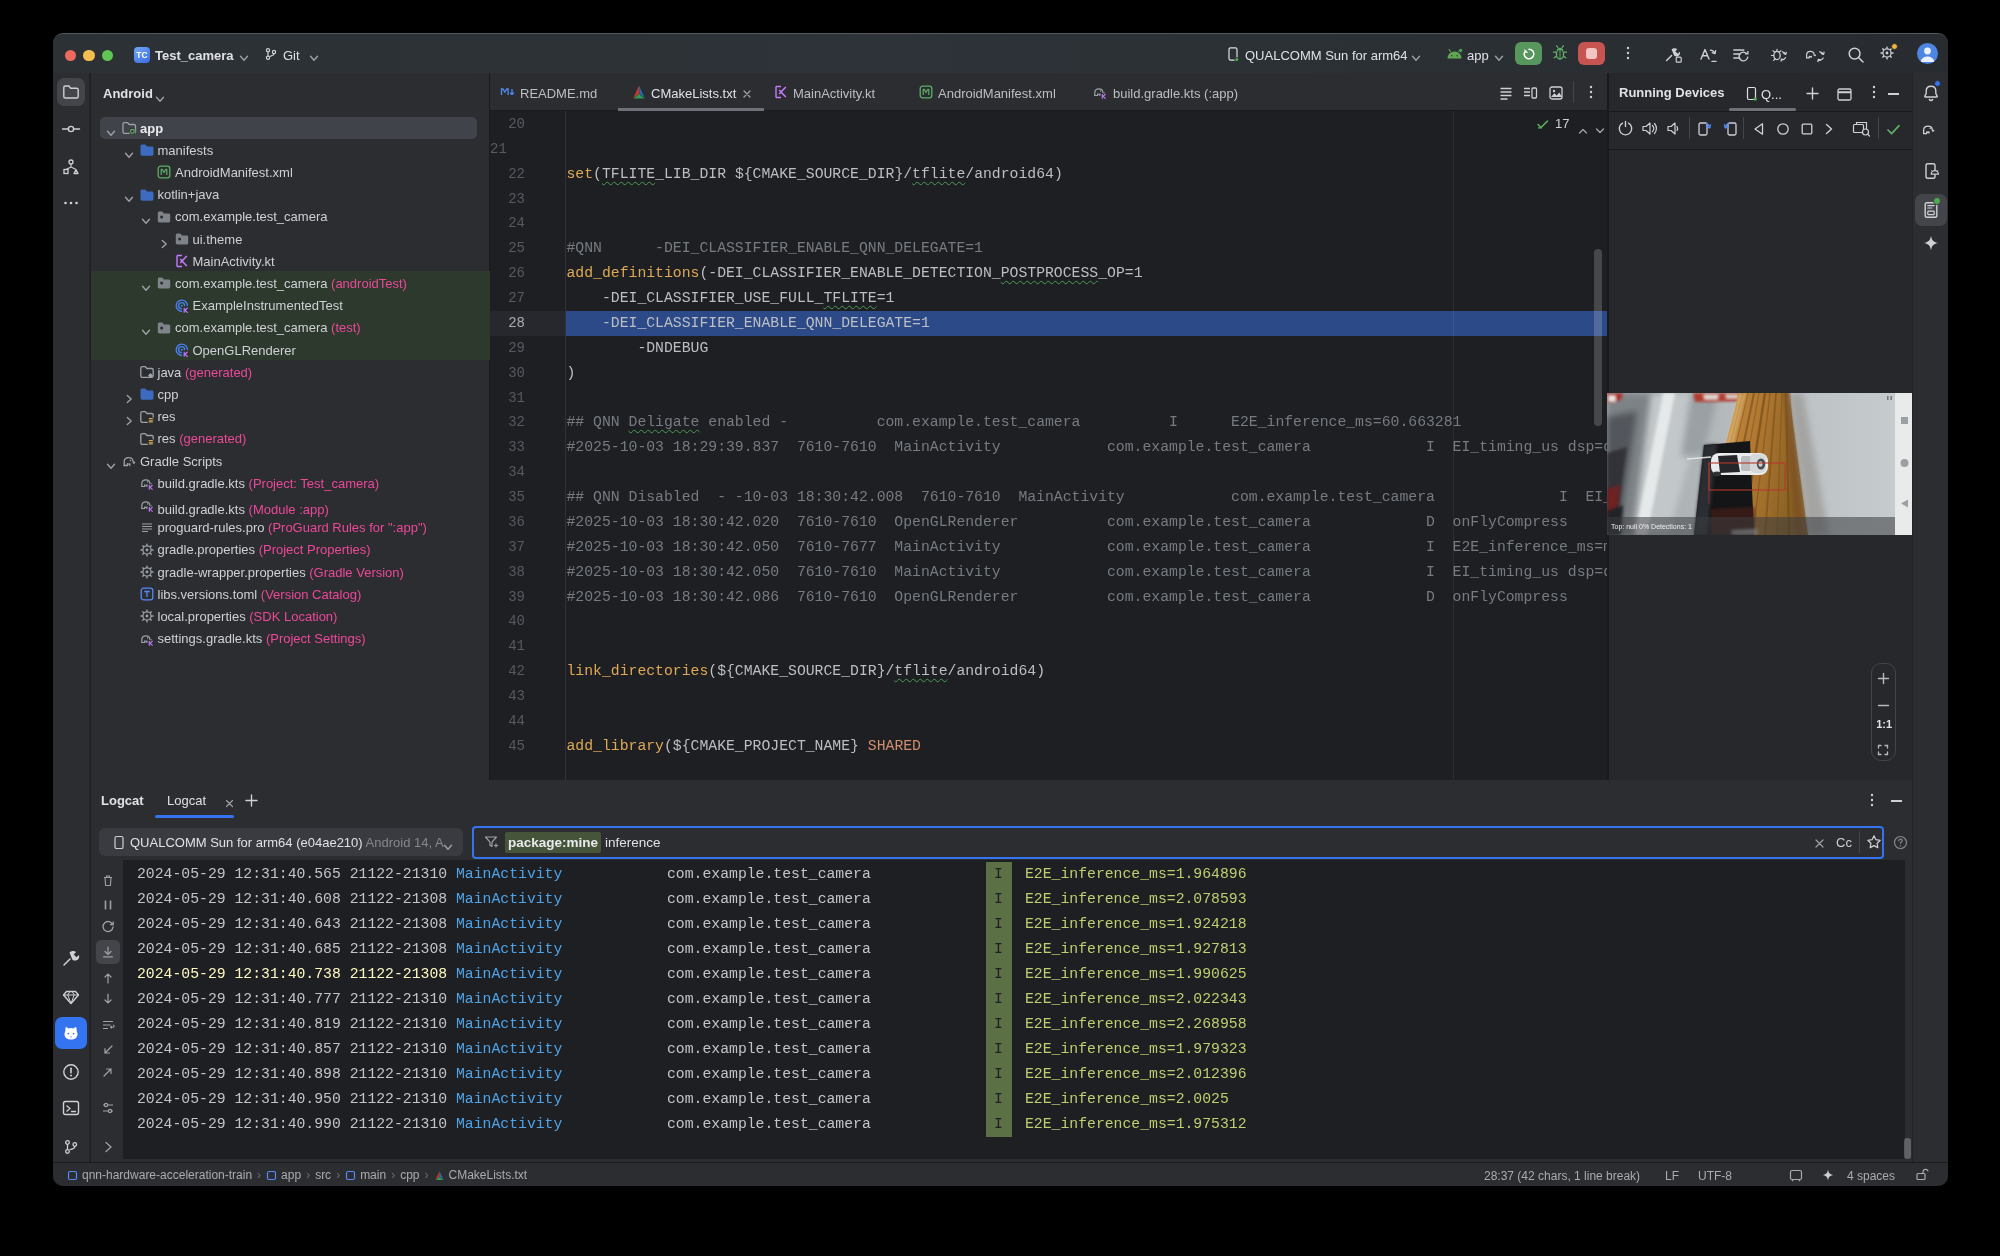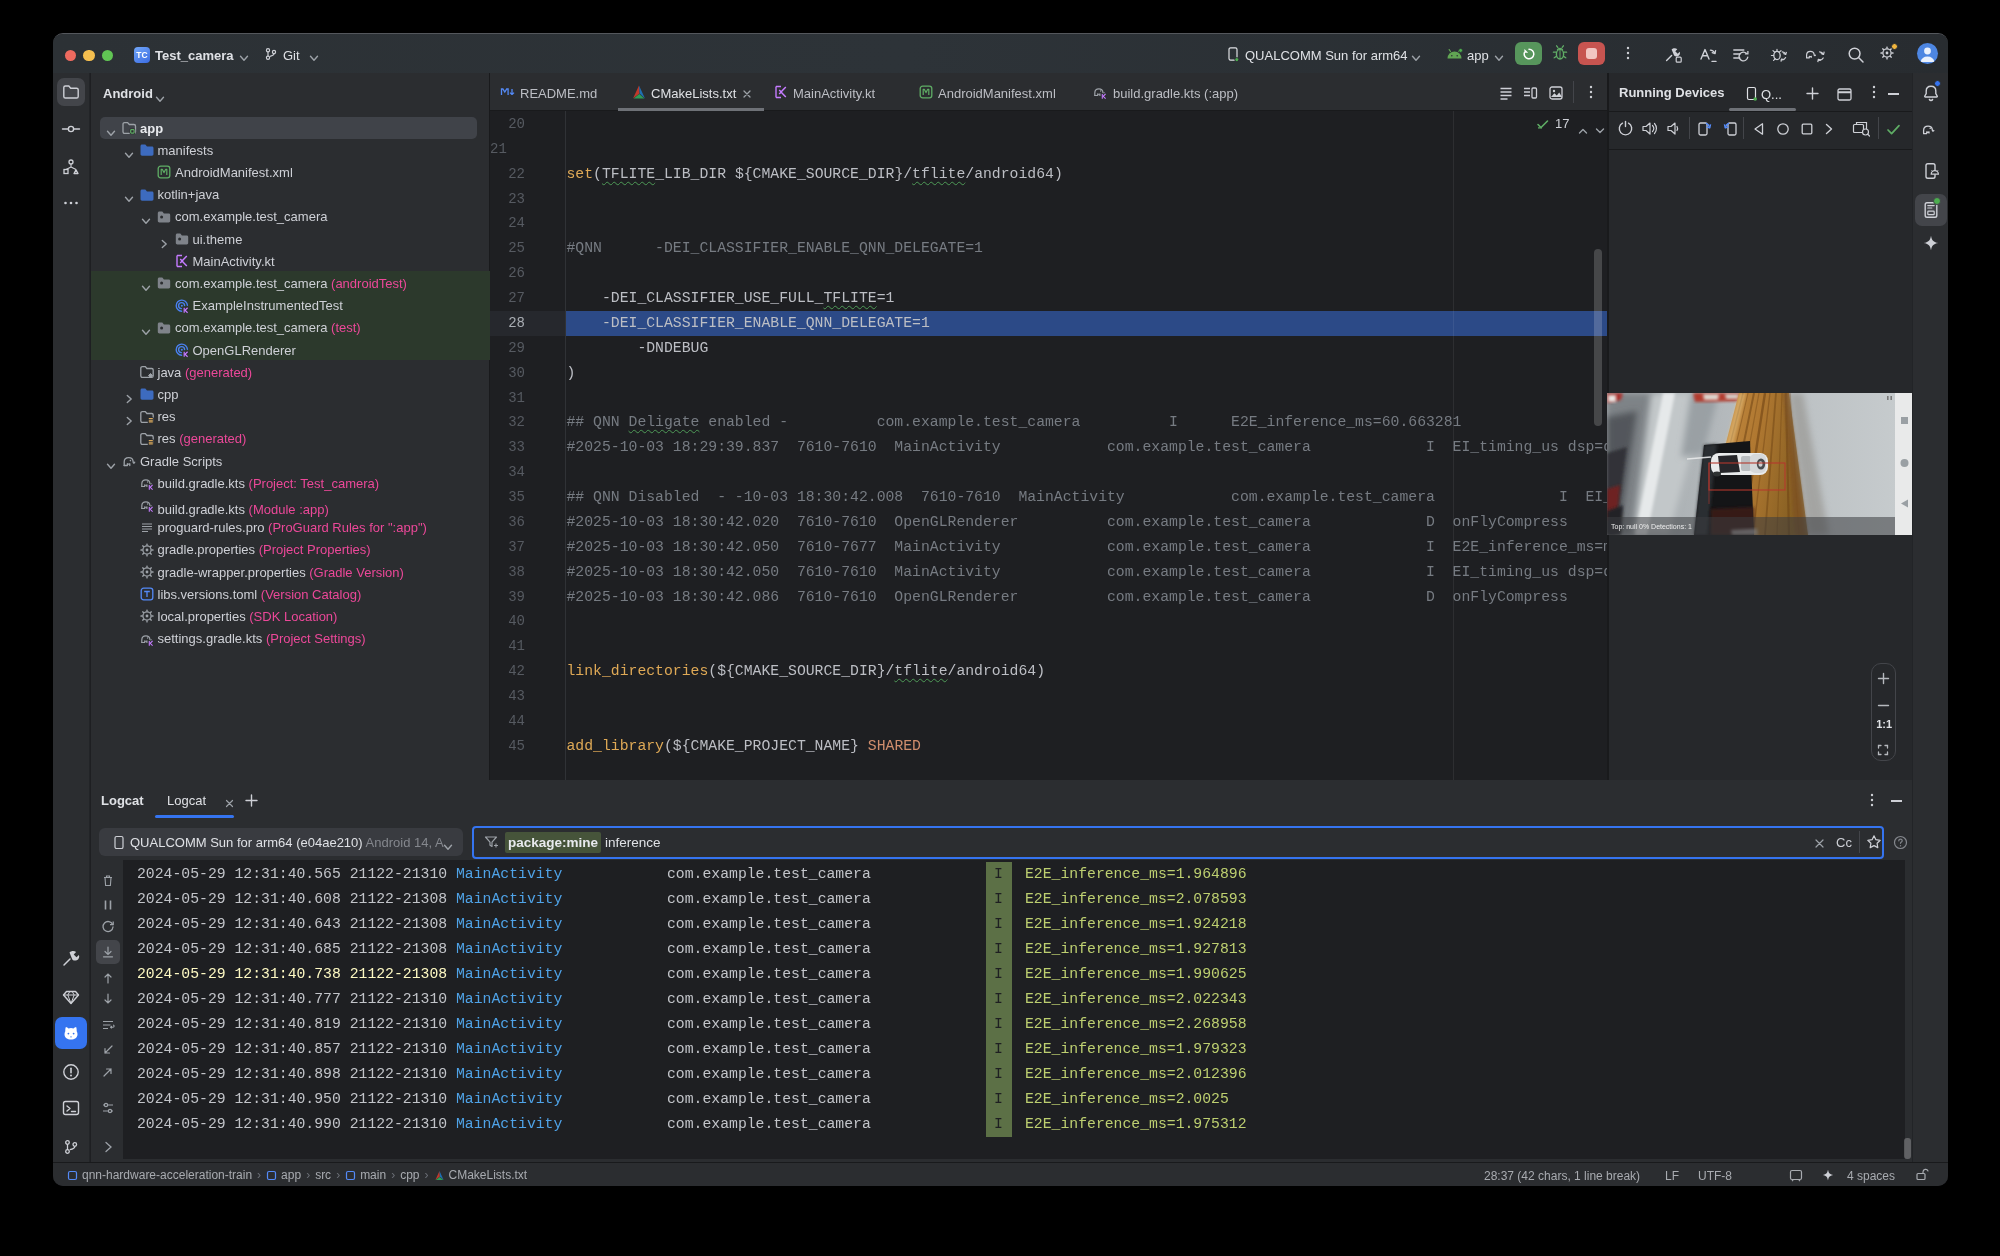--- a/index.html
+++ b/index.html
@@ -451,20 +451,21 @@
 <div class="ab mono" style="left:0;top:448.66px;width:35px;text-align:right;line-height:24.87px;font-size:14px;color:#565a61">38</div>
 <div class="ab mono" style="left:0;top:473.53000000000003px;width:35px;text-align:right;line-height:24.87px;font-size:14px;color:#565a61">39</div>
 <div class="ab mono" style="left:0;top:498.40000000000003px;width:35px;text-align:right;line-height:24.87px;font-size:14px;color:#565a61">40</div>
 <div class="ab mono" style="left:0;top:523.27px;width:35px;text-align:right;line-height:24.87px;font-size:14px;color:#565a61">41</div>
 <div class="ab mono" style="left:0;top:548.14px;width:35px;text-align:right;line-height:24.87px;font-size:14px;color:#565a61">42</div>
 <div class="ab mono" style="left:0;top:573.01px;width:35px;text-align:right;line-height:24.87px;font-size:14px;color:#565a61">43</div>
 <div class="ab mono" style="left:0;top:597.88px;width:35px;text-align:right;line-height:24.87px;font-size:14px;color:#565a61">44</div>
 <div class="ab mono" style="left:0;top:622.75px;width:35px;text-align:right;line-height:24.87px;font-size:14px;color:#565a61">45</div>
 <div class="ab mono" style="left:76.5px;top:50.74px;line-height:24.87px;color:#bcbec4"><span style="color:#dfa956">set</span>(<span class="sq">TFLITE</span>_LIB_DIR ${CMAKE_SOURCE_DIR}/<span class="sq">tflite</span>/android64)</div>
 <div class="ab mono" style="left:76.5px;top:125.35000000000001px;line-height:24.87px;color:#bcbec4"><span style="color:#767b82">#QNN      -DEI_CLASSIFIER_ENABLE_QNN_DELEGATE=1</span></div>
+<div class="ab mono" style="left:76.5px;top:150.22px;line-height:24.87px;color:#bcbec4"><span style="color:#dfa956">add_definitions</span>(-DEI_CLASSIFIER_ENABLE_DETECTION_<span class="sq">POSTPROCESS</span>_OP=1</div>
 <div class="ab mono" style="left:76.5px;top:175.09px;line-height:24.87px;color:#bcbec4">    -DEI_CLASSIFIER_USE_FULL_<span class="sq">TFLITE</span>=1</div>
 <div class="ab mono" style="left:76.5px;top:199.96px;line-height:24.87px;color:#bcbec4">    -DEI_CLASSIFIER_ENABLE_QNN_DELEGATE=1</div>
 <div class="ab mono" style="left:76.5px;top:224.83px;line-height:24.87px;color:#bcbec4">        -DNDEBUG</div>
 <div class="ab mono" style="left:76.5px;top:249.70000000000002px;line-height:24.87px;color:#bcbec4">)</div>
 <div class="ab mono" style="left:76.5px;top:299.44px;line-height:24.87px;color:#bcbec4"><span style="color:#767b82">## QNN <span class="sq">Deligate</span> enabled -          com.example.test_camera          I      E2E_inference_ms=60.663281</span></div>
 <div class="ab mono" style="left:76.5px;top:324.31px;line-height:24.87px;color:#bcbec4"><span style="color:#767b82">#2025-10-03 18:29:39.837  7610-7610  MainActivity            com.example.test_camera             I  EI_timing_us dsp=dsp</span></div>
 <div class="ab mono" style="left:76.5px;top:374.05px;line-height:24.87px;color:#bcbec4"><span style="color:#767b82">## QNN Disabled  - -10-03 18:30:42.008  7610-7610  MainActivity            com.example.test_camera              I  EI_timing</span></div>
 <div class="ab mono" style="left:76.5px;top:398.92px;line-height:24.87px;color:#bcbec4"><span style="color:#767b82">#2025-10-03 18:30:42.020  7610-7610  OpenGLRenderer          com.example.test_camera             D  onFlyCompress</span></div>
 <div class="ab mono" style="left:76.5px;top:423.79px;line-height:24.87px;color:#bcbec4"><span style="color:#767b82">#2025-10-03 18:30:42.050  7610-7677  MainActivity            com.example.test_camera             I  E2E_inference_ms=ms</span></div>
 <div class="ab mono" style="left:76.5px;top:448.66px;line-height:24.87px;color:#bcbec4"><span style="color:#767b82">#2025-10-03 18:30:42.050  7610-7610  MainActivity            com.example.test_camera             I  EI_timing_us dsp=dsp</span></div>

